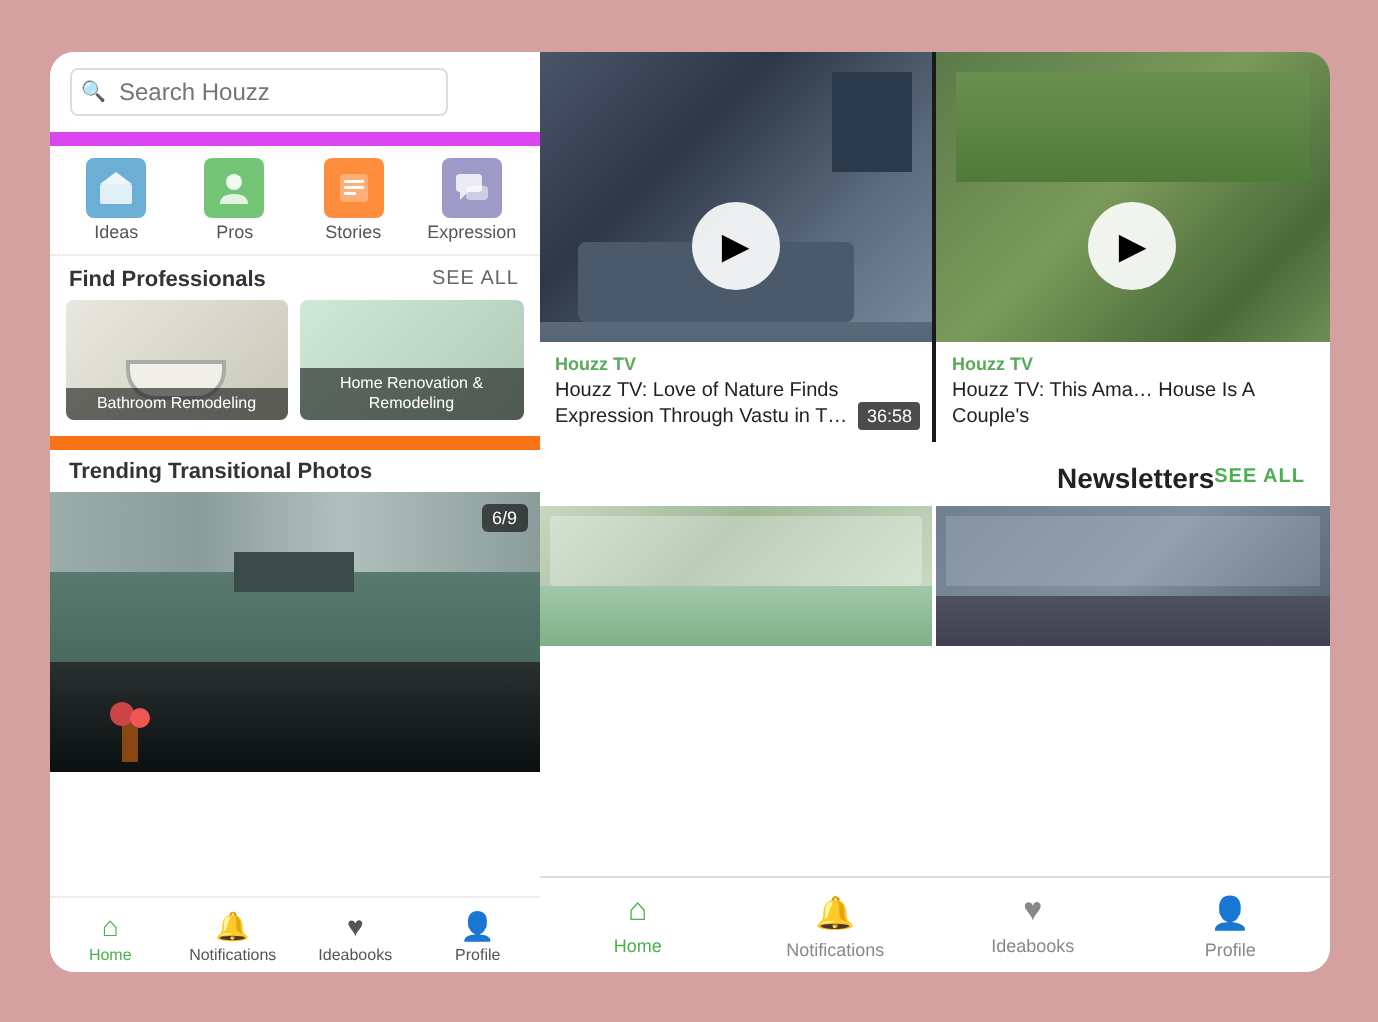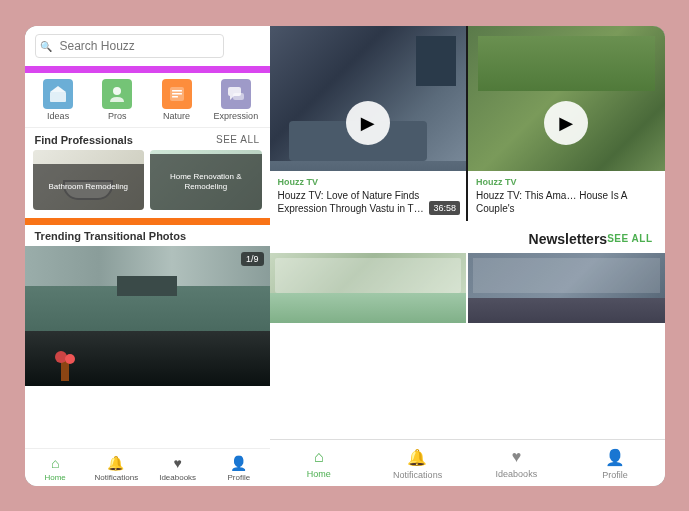--- a/index.html
+++ b/index.html
@@ -138,21 +138,21 @@
     }
 
     .prof-card-label {
       position: absolute;
       bottom: 0;
       left: 0;
       right: 0;
       background: rgba(0,0,0,0.55);
       color: #fff;
       font-size: 8px;
-      padding: 18px 4px;
+      padding: 3px 4px;
       text-align: center;
       line-height: 1.2;
     }
 
     .bathroom-card {
       background: linear-gradient(135deg, #e8e8e0 0%, #d0cfc5 100%);
     }
 
     .renovation-card {
       background: linear-gradient(135deg, #cce0d0 0%, #b0c8b5 100%);
@@ -447,21 +447,21 @@
       </div>
       <div class="nav-item stories">
         <div class="icon-box">
           <svg width="20" height="20" viewBox="0 0 20 20">
               <rect x="3" y="3" width="14" height="14" rx="2" fill="#fff" opacity="0.3"></rect>
               <rect x="5" y="6" width="10" height="1.5" rx="0.5" fill="#fff"></rect>
               <rect x="5" y="9" width="10" height="1.5" rx="0.5" fill="#fff"></rect>
               <rect x="5" y="12" width="6" height="1.5" rx="0.5" fill="#fff"></rect>
             </svg>
         </div>
-        <span>Nature</span>
+        <span>Stories</span>
       </div>
       <div class="nav-item discussions">
         <div class="icon-box">
           <svg width="20" height="20" viewBox="0 0 20 20">
               <rect x="2" y="3" width="13" height="9" rx="2" fill="#fff" opacity="0.8"></rect>
               <polygon points="4,12 4,16 8,12" fill="#fff" opacity="0.8"></polygon>
               <rect x="7" y="9" width="11" height="7" rx="2" fill="#fff" opacity="0.5"></rect>
             </svg>
         </div>
         <span>Expression</span>
@@ -486,21 +486,21 @@
         <div class="prof-card-label">Home Renovation &amp;
 Remodeling</div>
       </div>
     </div>
 
     <div class="trending-header">
       <span>Trending Transitional Photos</span>
     </div>
 
     <div class="trending-photos">
-      <div class="photo-count-badge">1/9</div>
+      <div class="photo-count-badge">6/9</div>
 
       <div style="width:100%;height:85px;background:linear-gradient(180deg,#8a9a9a 0%,#6a8a80 40%,#7a9a88 100%);position:relative;">
 
         <div style="position:absolute;top:0;left:0;right:0;height:40px;background:linear-gradient(90deg,#9aadaa 0%,#8a9d9a 30%,#b0c0bc 60%,#8a9d9a 100%);"></div>
         <div style="position:absolute;top:40px;left:0;right:0;height:45px;background:linear-gradient(180deg,#5a7a70 0%,#4a6a60 100%);"></div>
 
         <div style="position:absolute;top:30px;left:50%;transform:translateX(-50%);width:60px;height:20px;background:#3a4a48;"></div>
       </div>
 
       <div style="width:100%;height:55px;background:linear-gradient(180deg,#2a3030 0%,#1a2020 50%,#0a1010 100%);position:relative;">

